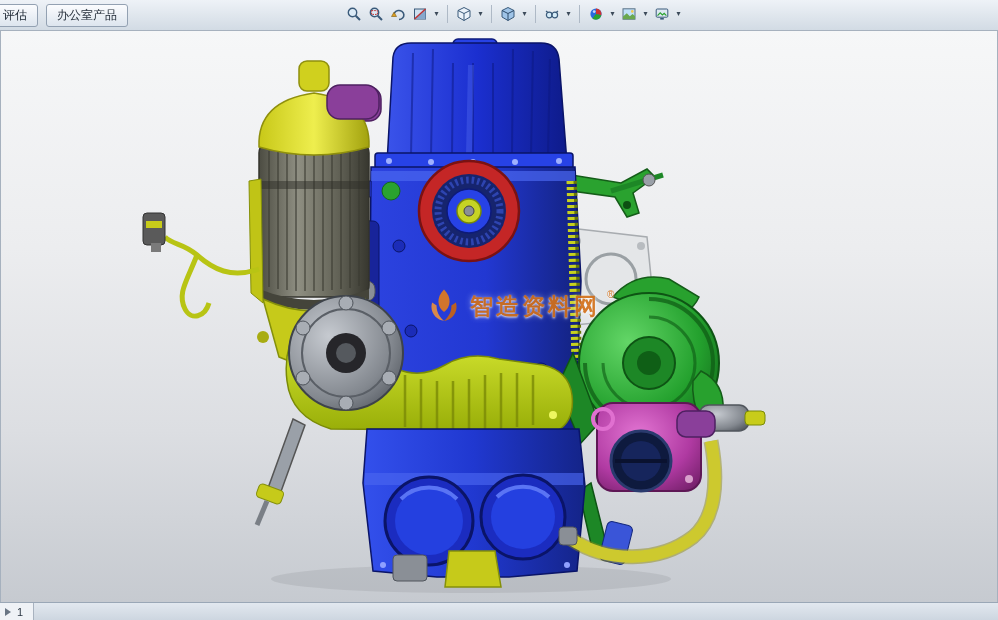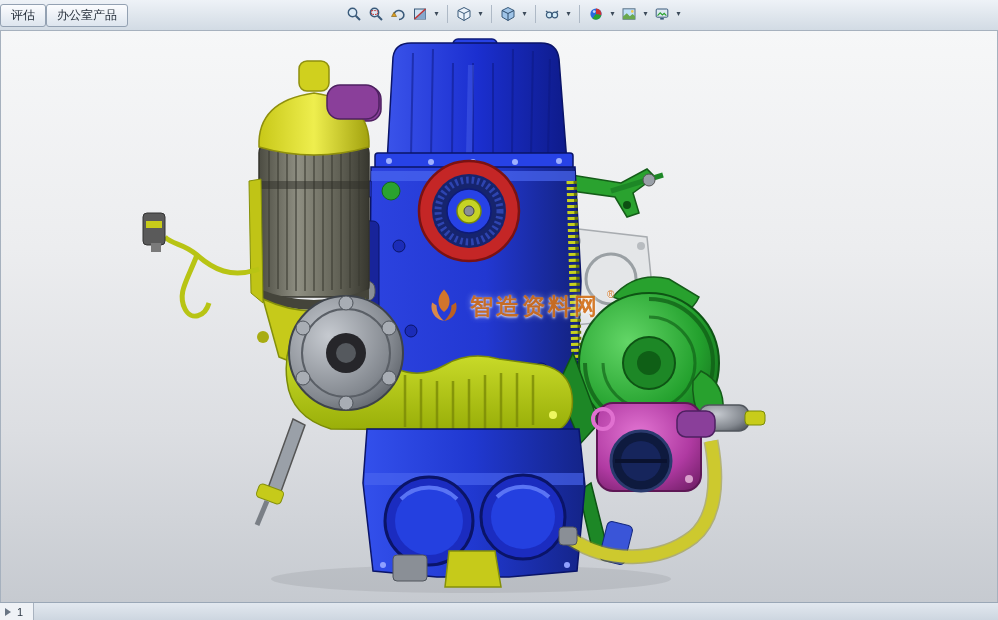--- a/index.html
+++ b/index.html
@@ -1,22 +1,22 @@
 <!DOCTYPE html>
 <html><head>
 <meta charset="utf-8">
 <style>
   html,body{margin:0;padding:0;background:#ffffff;}
   body{width:998px;height:620px;overflow:hidden;font-family:"Liberation Sans",sans-serif;}
   .app{width:998px;height:620px;display:flex;flex-direction:column;background:#dfe5ec;}
 
   
   .toolbar{height:30px;flex:0 0 30px;background:linear-gradient(#eef2f7,#d2dbe4);border-bottom:1px solid #a6b1be;position:relative;display:flex;align-items:center;}
-  .tabs{display:flex;align-items:center;height:100%;padding-left:8px;overflow:hidden;}
-  .tab{height:21px;line-height:21px;font-size:12px;color:#1d2733;background:linear-gradient(#fbfcfe,#dde5ee);border:1px solid #93a1b2;border-radius:3px;padding:0 10px;margin-left:0;white-space:nowrap;}
+  .tabs{display:flex;align-items:center;height:100%;padding-left:0;overflow:hidden;}
+  .tab{height:21px;line-height:21px;font-size:12px;color:#1d2733;background:linear-gradient(#fbfcfe,#dde5ee);border:1px solid #93a1b2;border-radius:3px;padding:0 10px;margin-left:8px;white-space:nowrap;}
   .tab.first{margin-left:-8px;}
   .icons{position:absolute;left:344px;top:3px;display:flex;align-items:center;gap:2px;}
   .ibtn{width:20px;height:22px;display:flex;align-items:center;justify-content:center;border-radius:2px;}
   .ibtn svg{width:16px;height:16px;}
   .dd{font-size:8px;color:#3c4a5a;width:9px;text-align:center;cursor:default;line-height:22px;}
   .sep{width:1px;height:18px;background:#aeb9c6;margin:0 4px;}
 
   
   .viewport{flex:1;position:relative;border-left:1px solid #a6b1be;border-right:1px solid #a6b1be;background:linear-gradient(180deg,#f6f7f8 0%,#ecedef 38%,#dcdee2 70%,#c6cad0 100%);overflow:hidden;}
   .model{position:absolute;left:0;top:0;width:998px;height:572px;}

